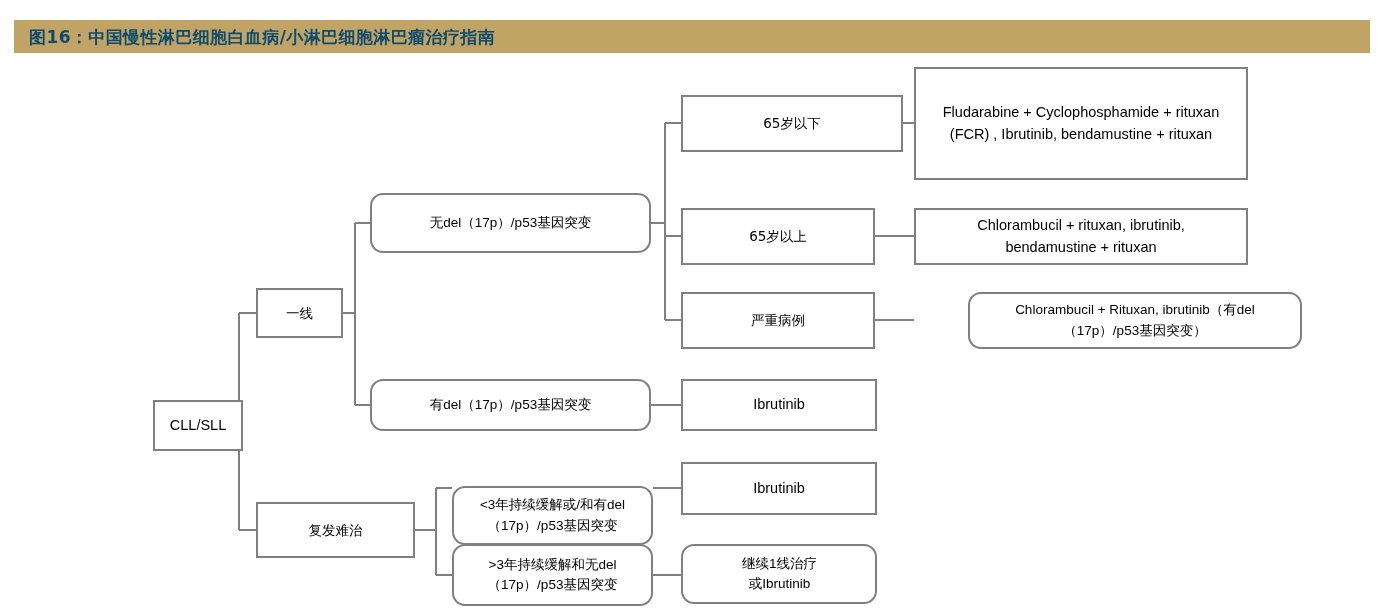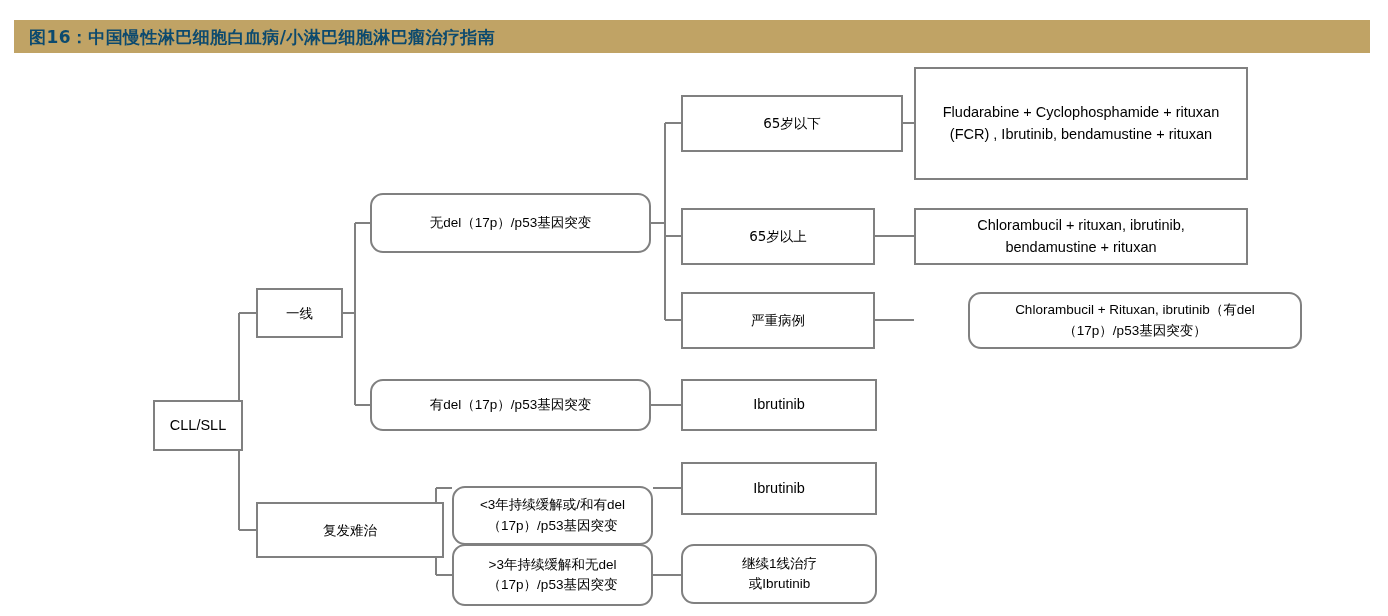--- a/index.html
+++ b/index.html
@@ -134,21 +134,21 @@
   </svg>
 
   <div class="node en" style="left:121px; top:400px; width:90px; height:51px;margin-left:32px;">
     <span class="label">CLL/SLL</span>
   </div>
 
   <div class="node cn" style="left:256px; top:288px; width:87px; height:50px;">
     <span class="label">一线</span>
   </div>
 
-  <div class="node cn" style="left:256px; top:502px; width:188px; height:56px;">
+  <div class="node cn" style="left:256px; top:502px; width:159px; height:56px;">
     <span class="label">复发难治</span>
   </div>
 
   <div class="node mixed" style="left:370px; top:193px; width:281px; height:60px;">
     <span class="label">无del（17p）/p53基因突变</span>
   </div>
 
   <div class="node mixed" style="left:370px; top:379px; width:281px; height:52px;">
     <span class="label">有del（17p）/p53基因突变</span>
   </div>

